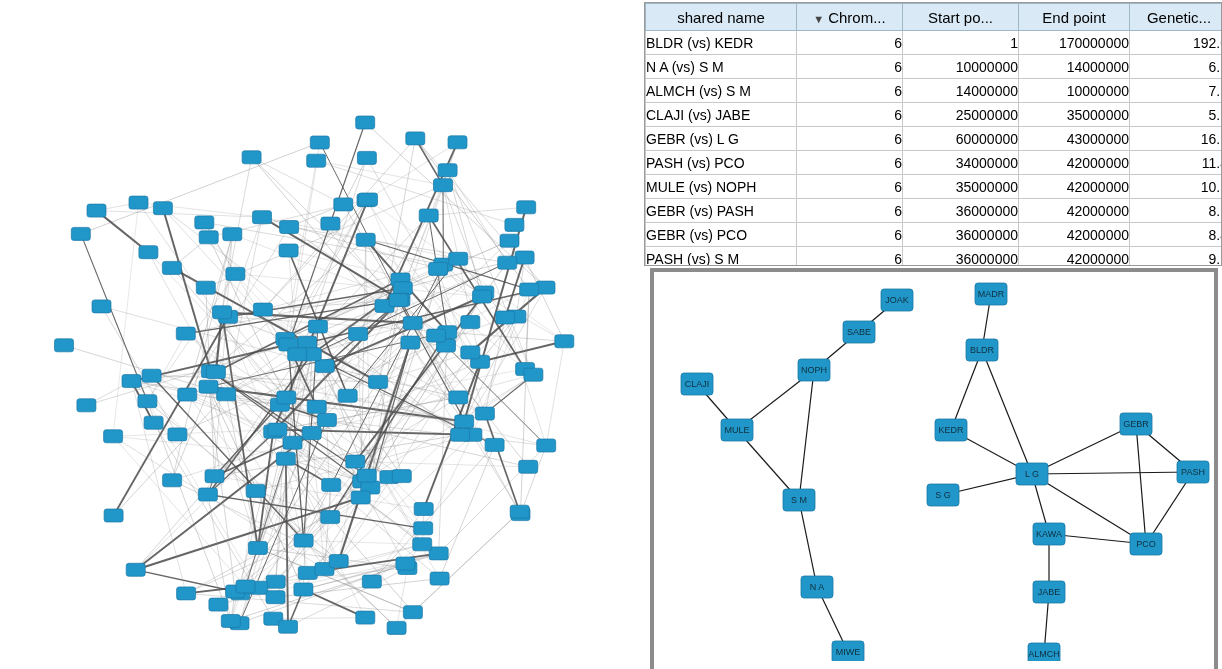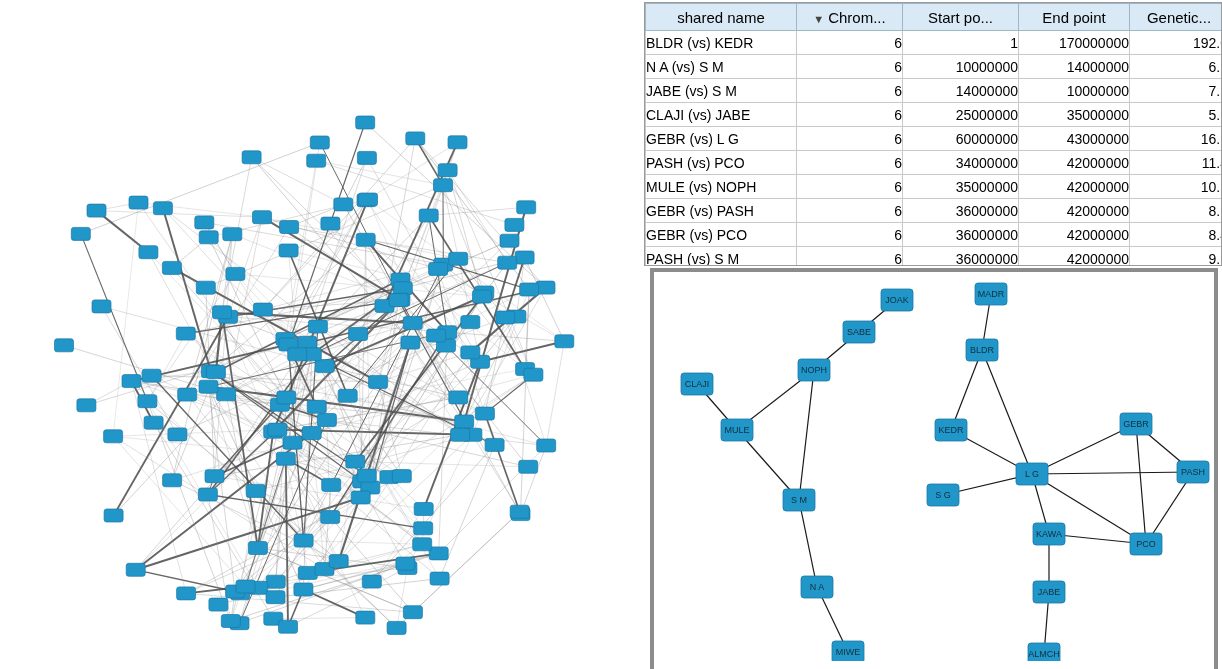--- a/index.html
+++ b/index.html
@@ -1008,21 +1008,21 @@
               <td class="num">192.0</td>
             </tr>
             <tr>
               <td class="txt col-shared">N A (vs) S M</td>
               <td class="num">6</td>
               <td class="num">10000000</td>
               <td class="num">14000000</td>
               <td class="num">6.6</td>
             </tr>
             <tr>
-              <td class="txt col-shared">JABE (vs) S M</td>
+              <td class="txt col-shared">ALMCH (vs) S M</td>
               <td class="num">6</td>
               <td class="num">14000000</td>
               <td class="num">10000000</td>
               <td class="num">7.5</td>
             </tr>
             <tr>
               <td class="txt col-shared">CLAJI (vs) JABE</td>
               <td class="num">6</td>
               <td class="num">25000000</td>
               <td class="num">35000000</td>

